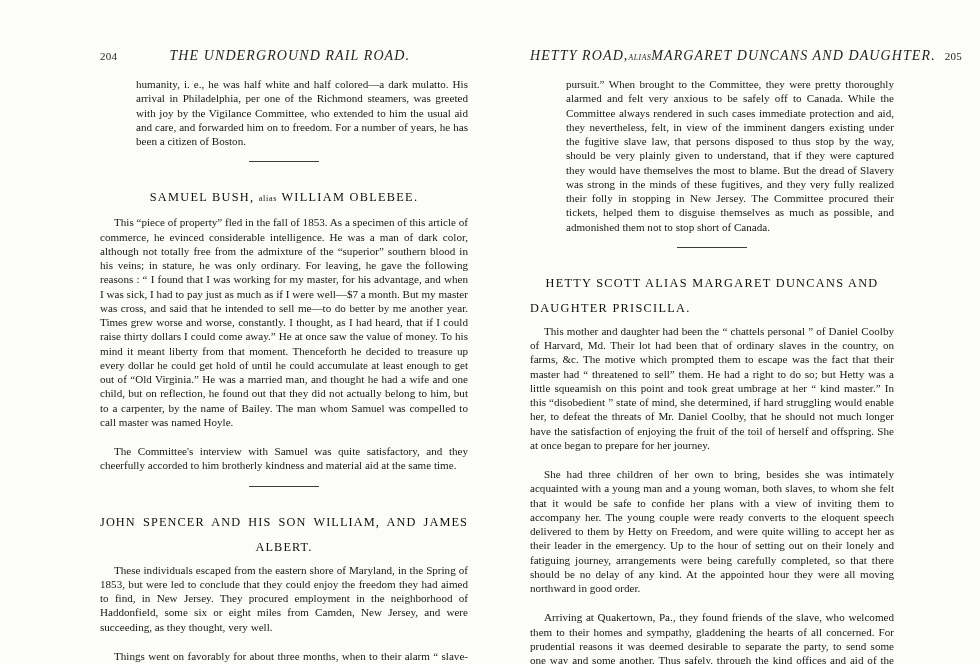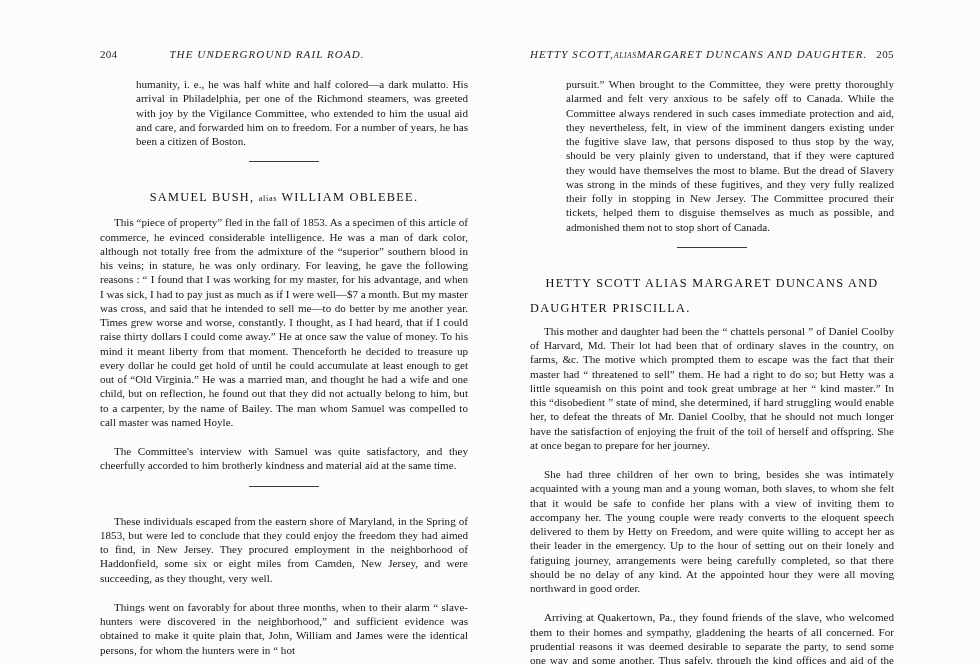--- a/index.html
+++ b/index.html
@@ -54,21 +54,21 @@
   .runhead-right { justify-content: flex-start; }
 
   .folio {
     font-style: normal;
     font-size: 11px;
     letter-spacing: 0.3px;
     color: #1f1f1f;
   }
   .runtitle {
     font-style: italic;
-    font-size: 11px;
+    font-size: 14px;
     letter-spacing: 1.1px;
     color: #242424;
   }
   .runhead-left .runtitle { margin-left: 52px; }
   .runhead-right .folio { margin-left: 9px; }
   .sc {
     font-size: 7.6px;
     letter-spacing: 0.6px;
     text-transform: uppercase;
   }
@@ -165,33 +165,35 @@
         </h2>
         <div class="head-gap-bot"></div>
 
         <p class="para">This “piece of property” fled in the fall of 1853.  As a specimen of this article of commerce, he evinced considerable intelligence.  He was a man of dark color, although not totally free from the admixture of the “superior” southern blood in his veins; in stature, he was only ordinary.  For leaving, he gave the following reasons : “ I found that I was working for my master, for his advantage, and when I was sick, I had to pay just as much as if I were well—$7 a month.  But my master was cross, and said that he intended to sell me—to do better by me another year.  Times grew worse and worse, constantly. I thought, as I had heard, that if I could raise thirty dollars I could come away.”  He at once saw the value of money.  To his mind it meant liberty from that moment.  Thenceforth he decided to treasure up every dollar he could get hold of until he could accumulate at least enough to get out of “Old Virginia.”  He was a married man, and thought he had a wife and one child, but on reflection, he found out that they did not actually belong to him, but to a carpenter, by the name of Bailey.  The man whom Samuel was compelled to call master was named Hoyle.</p>
         <p class="para">The Committee's interview with Samuel was quite satisfactory, and they cheerfully accorded to him brotherly kindness and material aid at the same time.</p>
 
         <div class="rule"></div>
 
         <div class="head-gap-top"></div>
         <h2 class="section-head spread-head">
+          <span class="line-a">JOHN SPENCER AND HIS SON WILLIAM, AND JAMES</span>
+          <span class="line2">ALBERT.</span>
         </h2>
         <div class="head-gap-bot"></div>
 
         <p class="para">These individuals escaped from the eastern shore of Maryland, in the Spring of 1853, but were led to conclude that they could enjoy the freedom they had aimed to find, in New Jersey.  They procured employment in the neighborhood of Haddonfield, some six or eight miles from Camden, New Jersey, and were succeeding, as they thought, very well.</p>
         <p class="para">Things went on favorably for about three months, when to their alarm “ slave-hunters were discovered in the neighborhood,” and sufficient evidence was obtained to make it quite plain that, John, William and James were the identical persons, for whom the hunters were in “ hot</p>
 
       </div>
     </div>
 
     <div class="leaf leaf-right">
 
       <div class="runhead runhead-right">
-        <span class="runtitle">HETTY SCOTT,</span>
+        <span class="runtitle">HETTY ROAD,</span>
         <span class="runtitle sc">alias</span>
         <span class="runtitle">MARGARET DUNCANS AND DAUGHTER.</span>
         <span class="folio">205</span>
       </div>
 
       <div class="body-block">
 
         <p class="para cont">pursuit.”  When brought to the Committee, they were pretty thoroughly alarmed and felt very anxious to be safely off to Canada.  While the Committee always rendered in such cases immediate protection and aid, they nevertheless, felt, in view of the imminent dangers existing under the fugitive slave law, that persons disposed to thus stop by the way, should be very plainly given to understand, that if they were captured they would have themselves the most to blame.  But the dread of Slavery was strong in the minds of these fugitives, and they very fully realized their folly in stopping in New Jersey.  The Committee procured their tickets, helped them to disguise themselves as much as possible, and admonished them not to stop short of Canada.</p>
 
         <div class="rule"></div>

